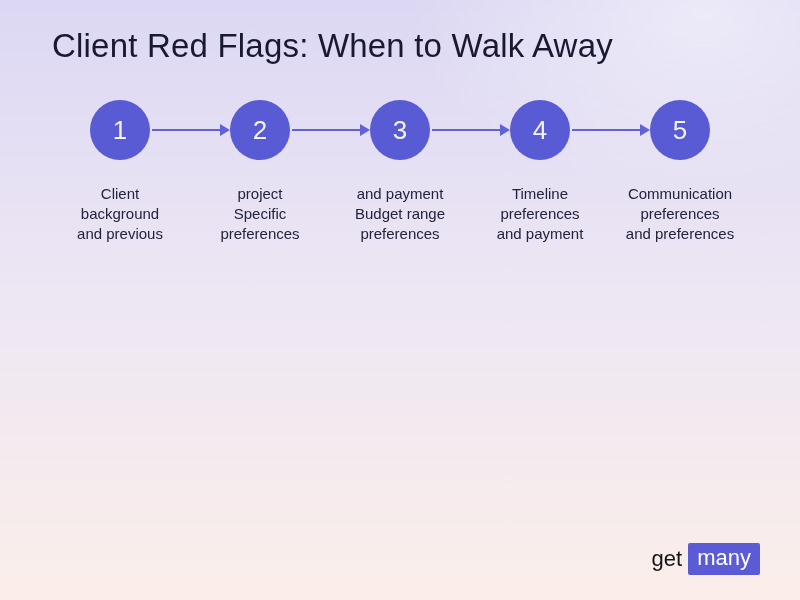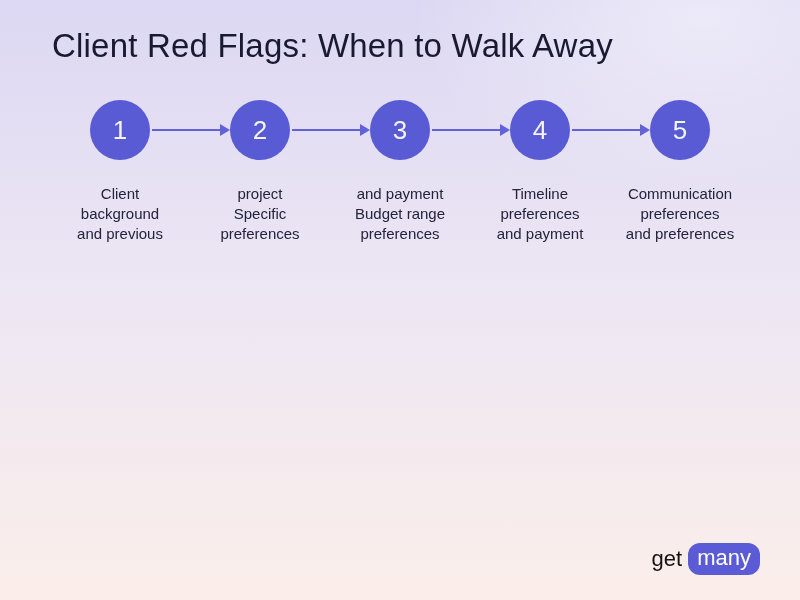--- a/index.html
+++ b/index.html
@@ -100,21 +100,21 @@
     margin-left:32px;
   }
   .logo-prefix{
     color:var(--logo-text);
     margin-right:6px;
   }
   .logo-badge{
     background:var(--logo-badge);
     color:#ffffff;
     padding:2px 9px 4px 9px;
-    border-radius:12px;
+    border-radius:2px;
   }
 </style>
 </head>
 <body>
 
 <div class="slide">
 
   <h1 class="title">Client Red Flags: When to Walk Away</h1>
 
   <div class="flow">

